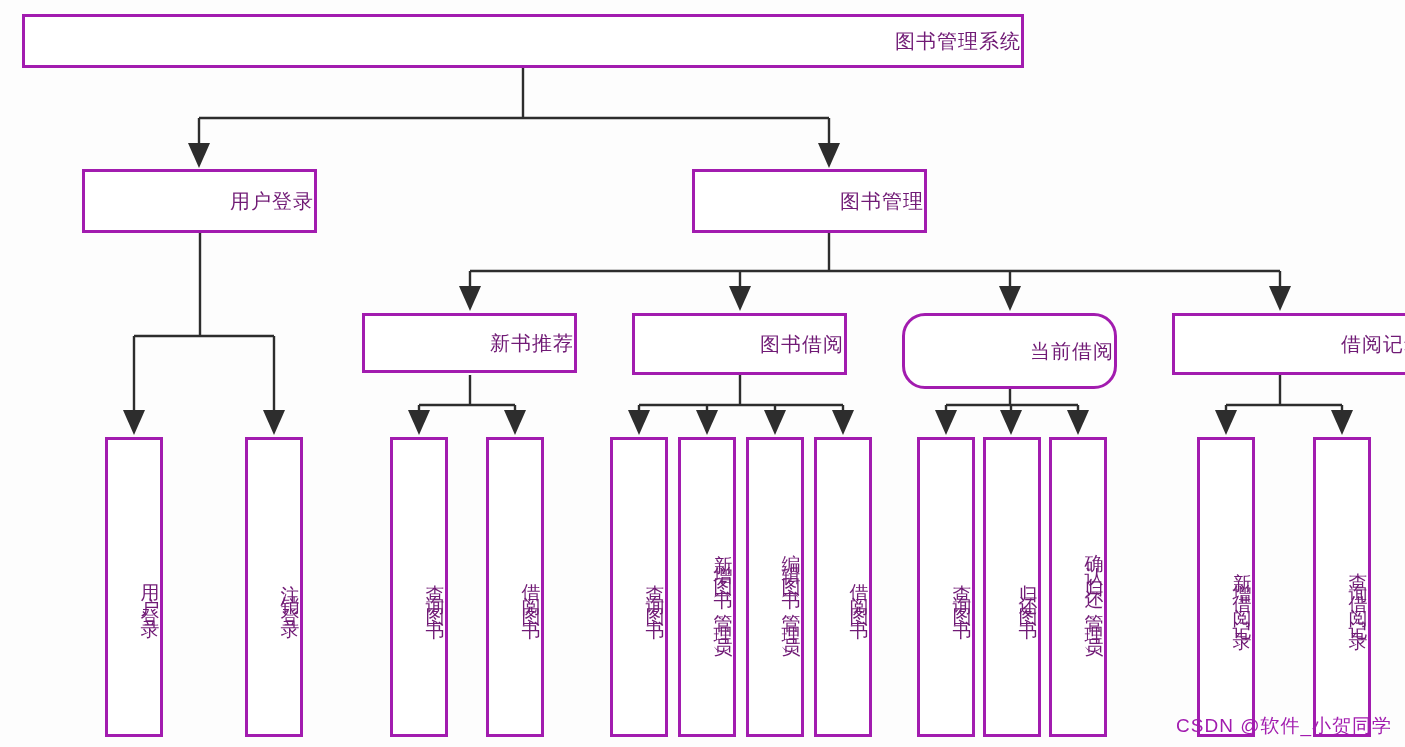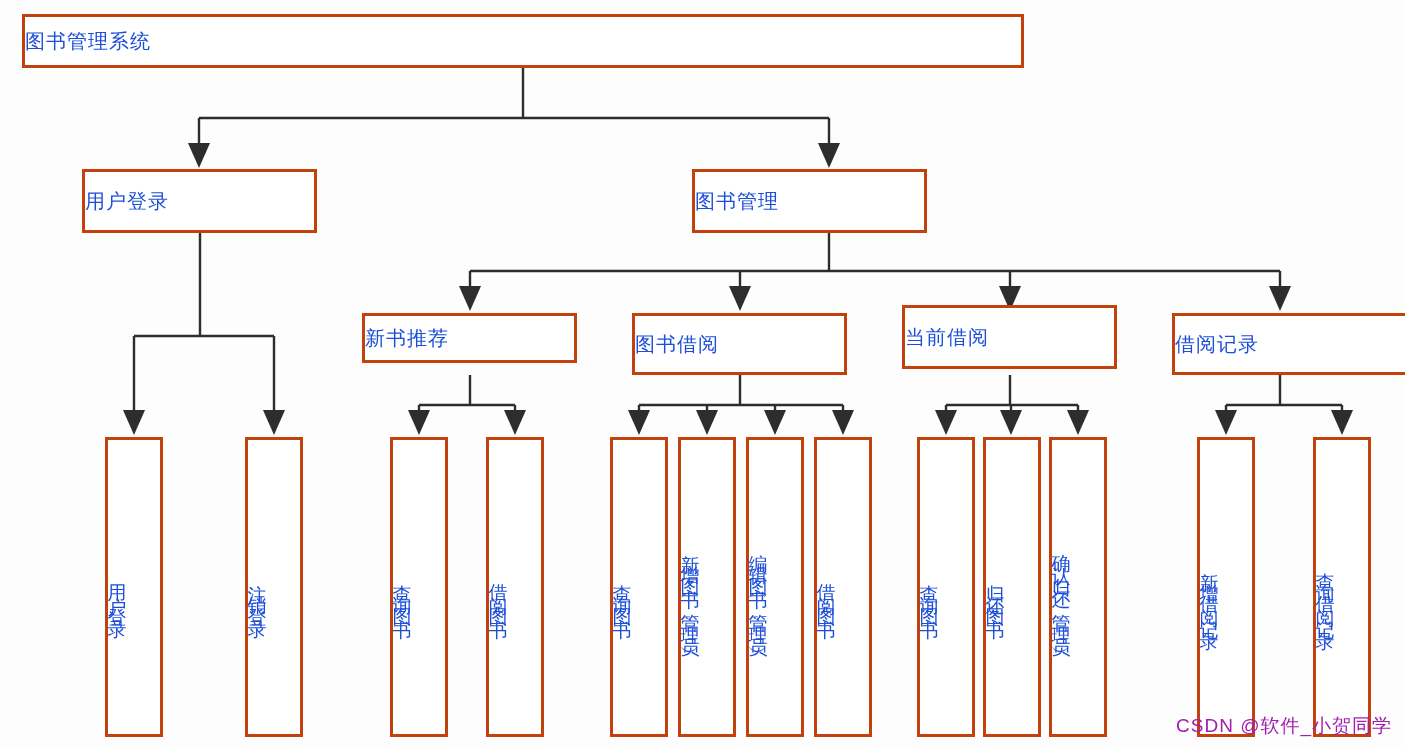--- a/index.html
+++ b/index.html
@@ -14,26 +14,26 @@
   #connectors {
     position: absolute;
     left: 0; top: 0;
     width: 1405px; height: 747px;
     z-index: 1;
   }
   .node {
     position: absolute;
     box-sizing: border-box;
     background: #ffffff;
-    border: 3px solid #c2410c;
+    border: 3px solid #a21caf;
     display: flex;
     align-items: center;
-    justify-content: flex-start;
+    justify-content: flex-end;
     z-index: 2;
-    color: #1d4ed8;
+    color: #701a75;
   }
   .hbox { font-size: 20px; letter-spacing: 1px; }
   .vbox { font-size: 19px; }
   .vbox .vtext {
     writing-mode: vertical-rl;
     text-orientation: mixed;
     letter-spacing: 12px;
     line-height: 1;
     transform: translateY(6px);
     white-space: nowrap;
@@ -100,27 +100,27 @@
     <span>图书管理系统</span>
   </div>
 
   <div class="node hbox" style="left:82px; top:169px; width:235px; height:64px;">
     <span>用户登录</span>
   </div>
   <div class="node hbox" style="left:692px; top:169px; width:235px; height:64px;">
     <span>图书管理</span>
   </div>
 
-  <div class="node hbox" style="left:362px; top:313px; width:215px; height:50px;">
+  <div class="node hbox" style="left:362px; top:313px; width:215px; height:60px;">
     <span>新书推荐</span>
   </div>
   <div class="node hbox" style="left:632px; top:313px; width:215px; height:62px;font-family:Liberation Serif, serif;">
     <span>图书借阅</span>
   </div>
-  <div class="node hbox" style="left:902px; top:305px; width:215px; height:64px;">
+  <div class="node hbox" style="left:902px; top:313px; width:215px; height:76px;border-radius:23px;">
     <span>当前借阅</span>
   </div>
   <div class="node hbox" style="left:1172px; top:313px; width:256px; height:62px;">
     <span>借阅记录</span>
   </div>
 
   <div class="node vbox" style="left:105px; top:437px; width:58px; height:300px;">
     <span class="vtext">用户登录</span>
   </div>
   <div class="node vbox" style="left:245px; top:437px; width:58px; height:300px;">

